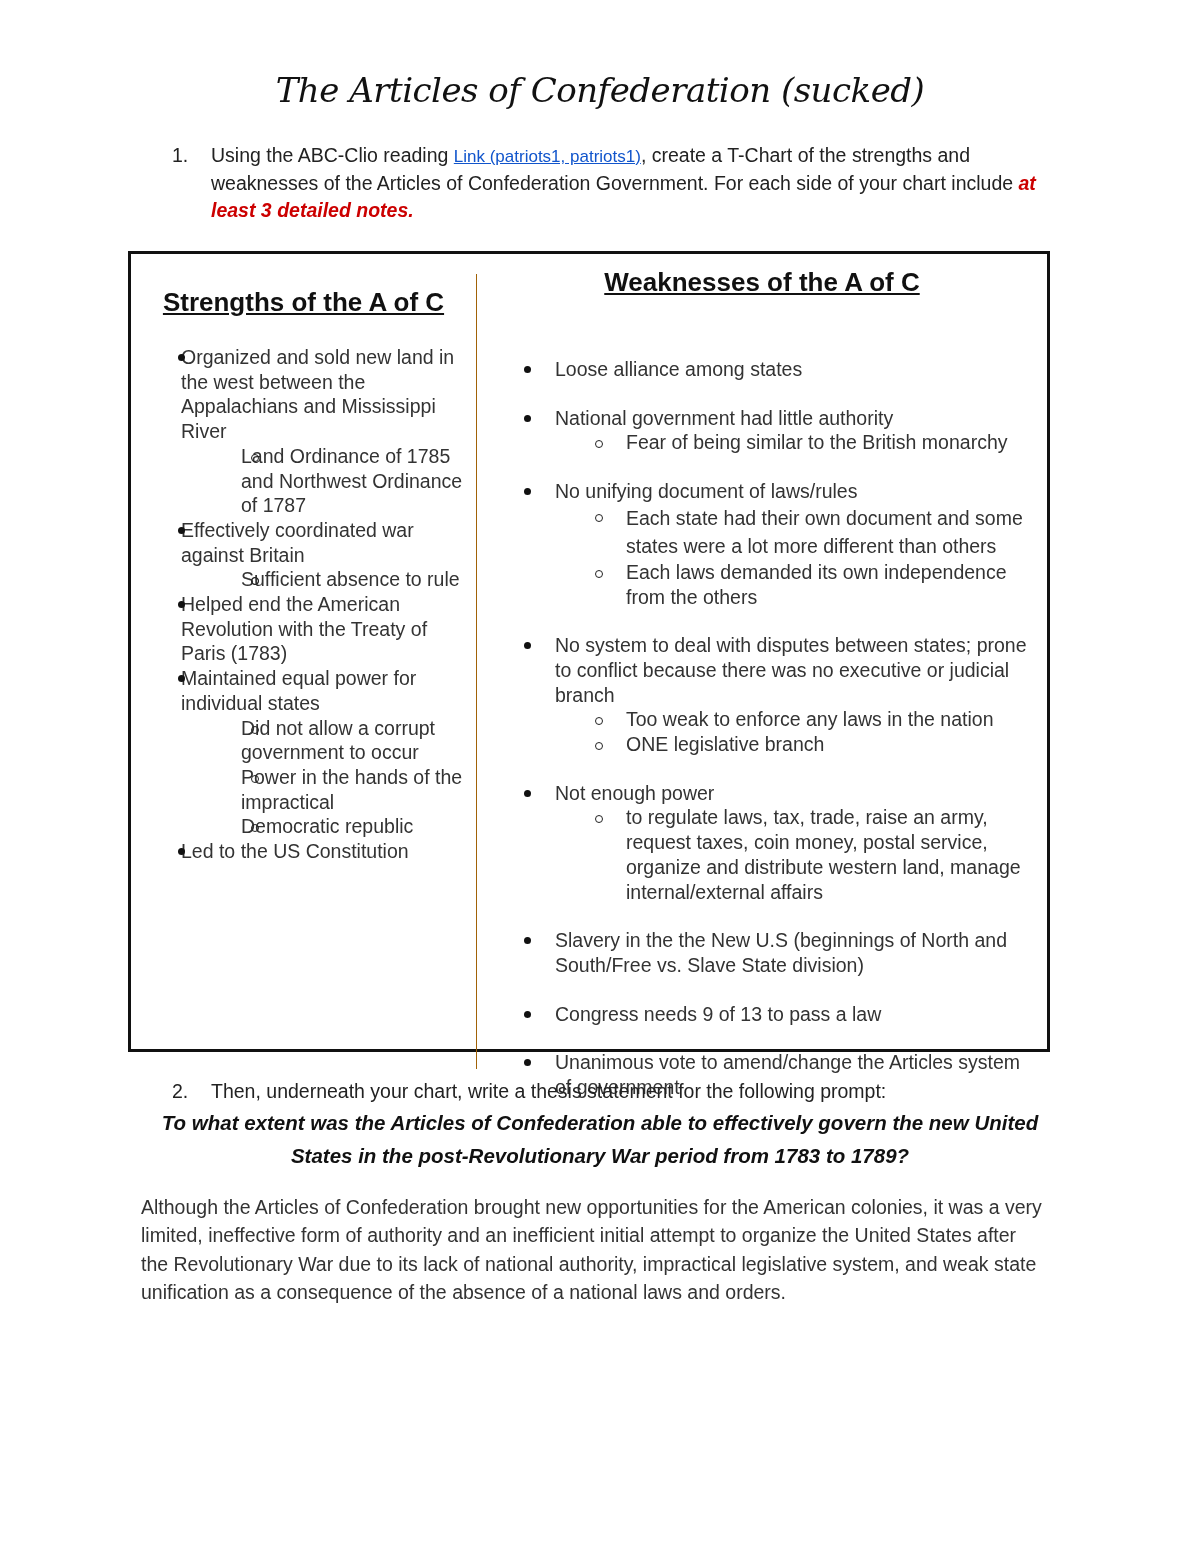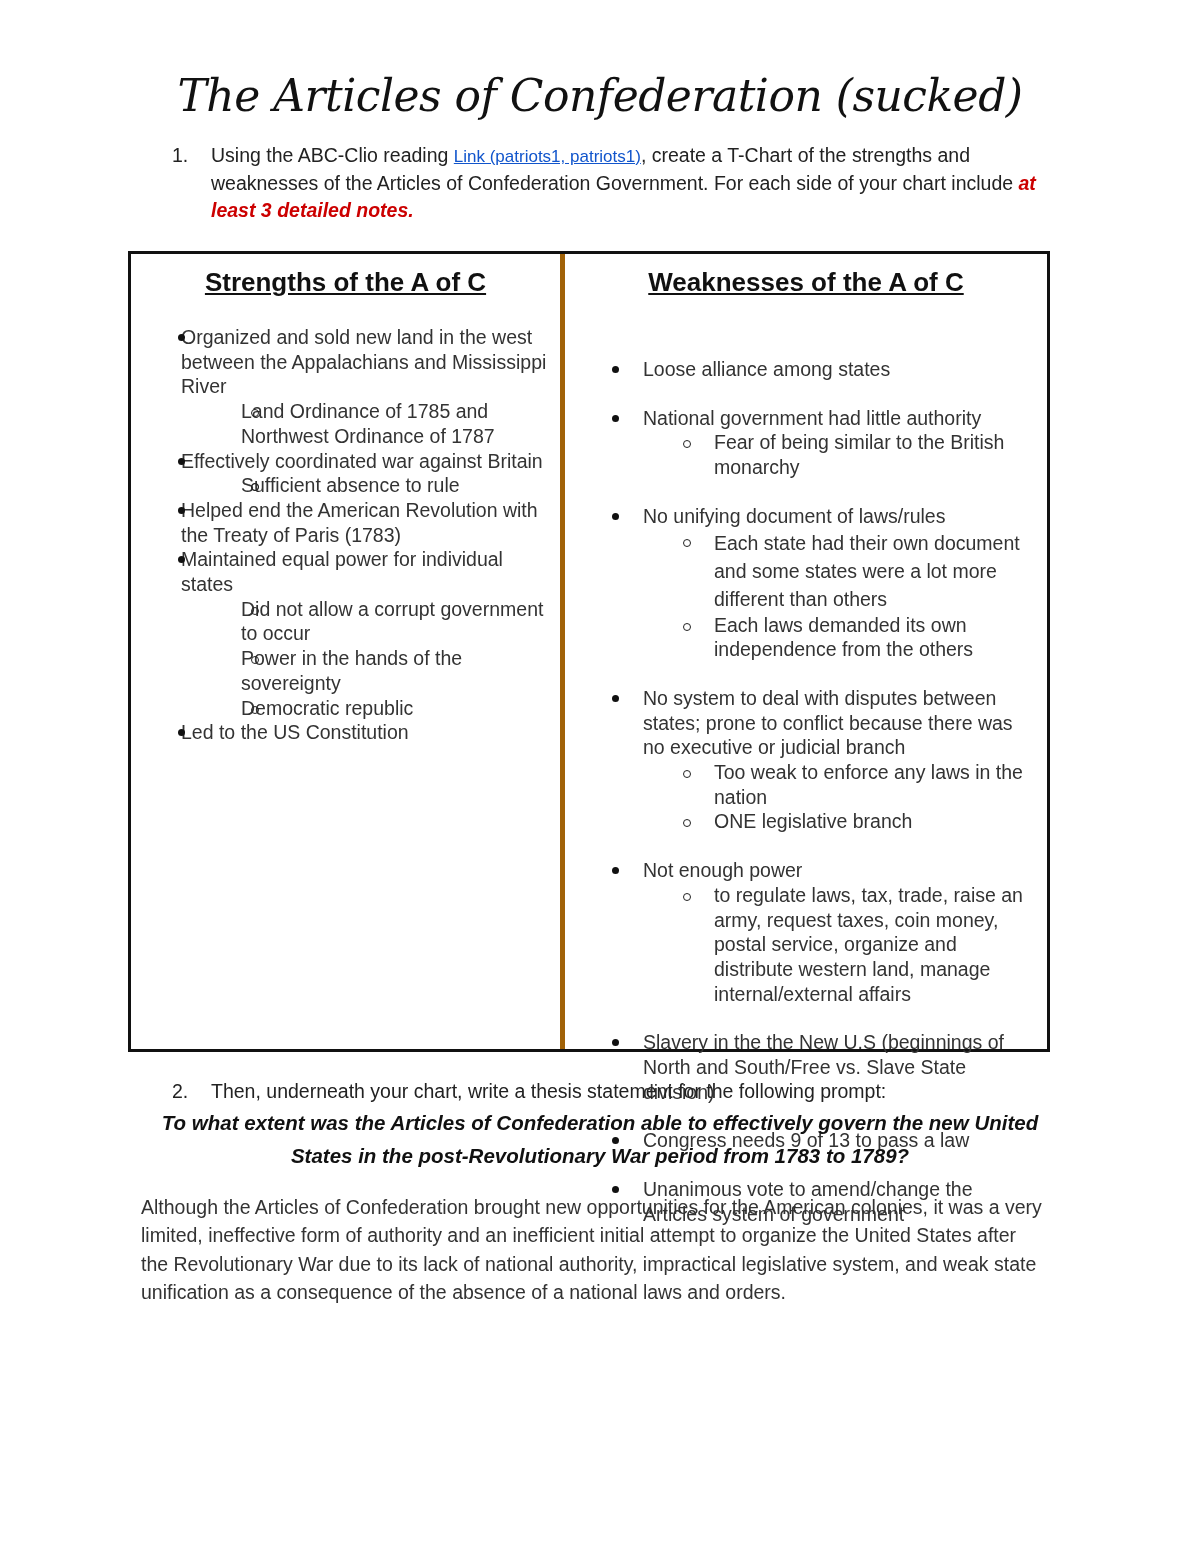--- a/index.html
+++ b/index.html
@@ -12,21 +12,21 @@
       overflow: hidden;
     }
     .title {
       position: absolute;
       top: 70px;
       left: 0;
       width: 1200px;
       text-align: center;
       font-family: "DejaVu Serif", serif;
       font-style: italic;
-      font-size: 44px;
+      font-size: 34px;
       letter-spacing: -0.5px;
       color: #111;
     }
     .q1 {
       position: absolute;
       top: 142px;
       left: 172px;
       width: 900px;
       font-size: 19.5px;
       line-height: 27px;
@@ -44,21 +44,21 @@
       height: 801px;
       border: 3px solid #111;
       box-sizing: border-box;
       display: flex;
     }
     .col {
       box-sizing: border-box;
       height: 100%;
       position: relative;
     }
-    .col.left { width: 434px; border-right: 5px solid #a16207; }
+    .col.left { width: 346px; border-right: 1px solid #a16207; margin-top: 20px; }
     .col.right { flex: 1; }
     .col h2 {
       margin: 0;
       position: absolute;
       top: 13px;
       left: 0;
       right: 0;
       text-align: center;
       font-size: 26px;
       font-weight: bold;
@@ -154,21 +154,21 @@
     <h2>Strengths of the A of C</h2>
     <ul class="list">
         <li class="l1"><span class="bul"></span><span>Organized and sold new land in the west between the Appalachians and Mississippi River</span></li>
         <li class="l2"><span class="bul"></span><span>Land Ordinance of 1785 and Northwest Ordinance of 1787</span></li>
         <li class="l1"><span class="bul"></span><span>Effectively coordinated war against Britain</span></li>
         <li class="l2"><span class="bul"></span></li>
         <li class="l2"><span class="bul"></span><span>Sufficient absence to rule</span></li>
         <li class="l1"><span class="bul"></span><span>Helped end the American Revolution with the Treaty of Paris (1783)</span></li>
         <li class="l1"><span class="bul"></span><span>Maintained equal power for individual states</span></li>
         <li class="l2"><span class="bul"></span><span>Did not allow a corrupt government to occur</span></li>
-        <li class="l2"><span class="bul"></span><span>Power in the hands of the sovereignty</span></li>
+        <li class="l2"><span class="bul"></span><span>Power in the hands of the impractical</span></li>
         <li class="l2"><span class="bul"></span><span>Democratic republic</span></li>
         <li class="l1"><span class="bul"></span><span>Led to the US Constitution</span></li>
       </ul>
   </div>
   <div class="col right">
     <h2>Weaknesses of the A of C</h2>
     <ul class="list">
         <li class="l1"><span class="bul"></span><span>Loose alliance among states</span></li>
         <li class="l1"><span class="bul"></span><span>National government had little authority</span></li>
         <li class="l2"><span class="bul"></span><span>Fear of being similar to the British monarchy</span></li>

